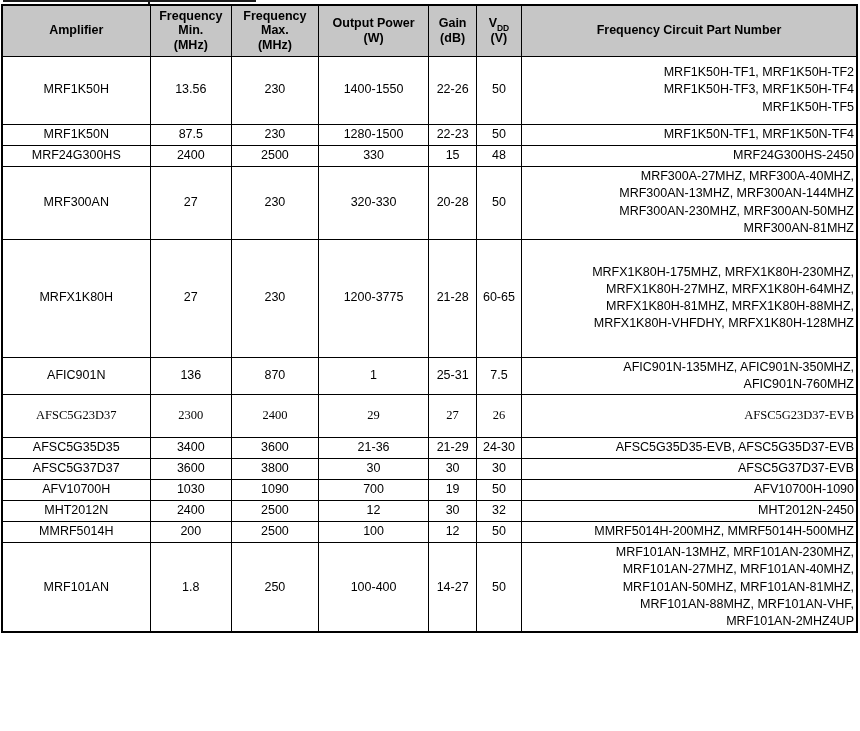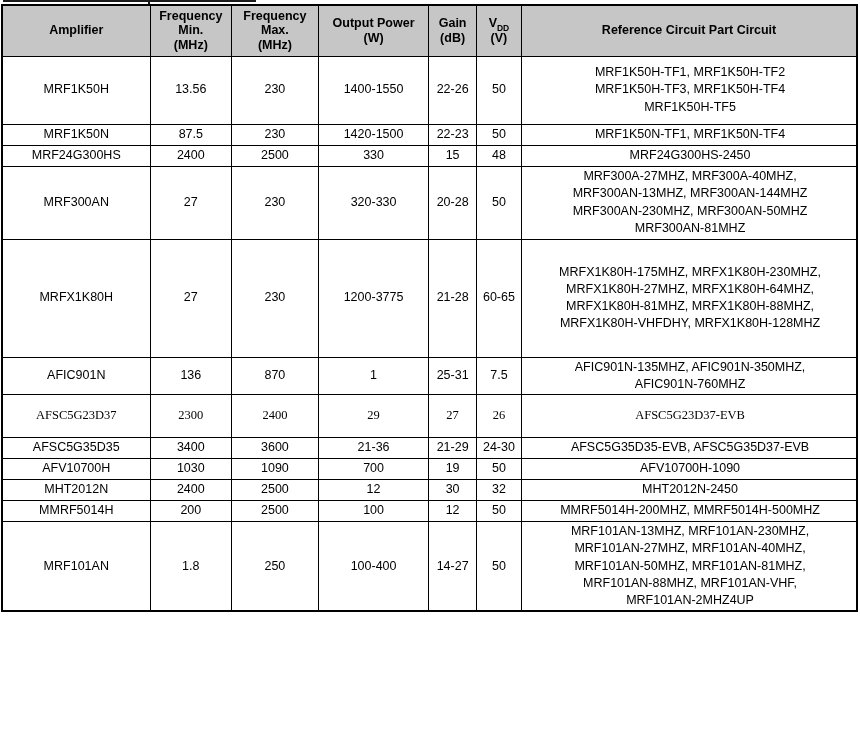--- a/index.html
+++ b/index.html
@@ -48,21 +48,21 @@
   .amp-table thead tr { height: 51px; }
   .amp-table td {
     font-size: 12.5px;
     line-height: 1.38;
     vertical-align: middle;
     padding: 1px 3px;
     text-align: center;
     background: #ffffff;
   }
   .amp-table td.ref {
-    text-align: center;
+    text-align: right;
     white-space: pre-line;
     padding-left: 4px;
     padding-right: 2px;
   }
   .amp-table tbody tr { height: 21px; }
   .amp-table tbody tr:nth-child(1)  { height: 68px; }
   .amp-table tbody tr:nth-child(4)  { height: 73px; }
   .amp-table tbody tr:nth-child(5)  { height: 118px; }
   .amp-table tbody tr:nth-child(7)  { height: 43px; font-family: Liberation Serif, serif; }
   .amp-table tbody tr:nth-child(14) { height: 95px; }
@@ -111,41 +111,41 @@
         </th>
         <th>
           <div>Gain</div>
           <div>(dB)</div>
         </th>
         <th>
           <div><span>V</span><sub>DD</sub></div>
           <div>(V)</div>
         </th>
         <th>
-          <span>Reference Circuit Part Circuit</span>
+          <span>Frequency Circuit Part Number</span>
         </th>
       </tr>
     </thead>
     <tbody>
         <tr>
           <td>MRF1K50H</td>
           <td>13.56</td>
           <td>230</td>
           <td>1400-1550</td>
           <td>22-26</td>
           <td>50</td>
           <td class="ref">MRF1K50H-TF1, MRF1K50H-TF2
 MRF1K50H-TF3, MRF1K50H-TF4
 MRF1K50H-TF5</td>
         </tr>
         <tr>
           <td>MRF1K50N</td>
           <td>87.5</td>
           <td>230</td>
-          <td>1420-1500</td>
+          <td>1280-1500</td>
           <td>22-23</td>
           <td>50</td>
           <td class="ref">MRF1K50N-TF1, MRF1K50N-TF4</td>
         </tr>
         <tr>
           <td>MRF24G300HS</td>
           <td>2400</td>
           <td>2500</td>
           <td>330</td>
           <td>15</td>
@@ -198,20 +198,29 @@
         <tr>
           <td>AFSC5G35D35</td>
           <td>3400</td>
           <td>3600</td>
           <td>21-36</td>
           <td>21-29</td>
           <td>24-30</td>
           <td class="ref">AFSC5G35D35-EVB, AFSC5G35D37-EVB</td>
         </tr>
         <tr>
+          <td>AFSC5G37D37</td>
+          <td>3600</td>
+          <td>3800</td>
+          <td>30</td>
+          <td>30</td>
+          <td>30</td>
+          <td class="ref">AFSC5G37D37-EVB</td>
+        </tr>
+        <tr>
           <td>AFV10700H</td>
           <td>1030</td>
           <td>1090</td>
           <td>700</td>
           <td>19</td>
           <td>50</td>
           <td class="ref">AFV10700H-1090</td>
         </tr>
         <tr>
           <td>MHT2012N</td>

